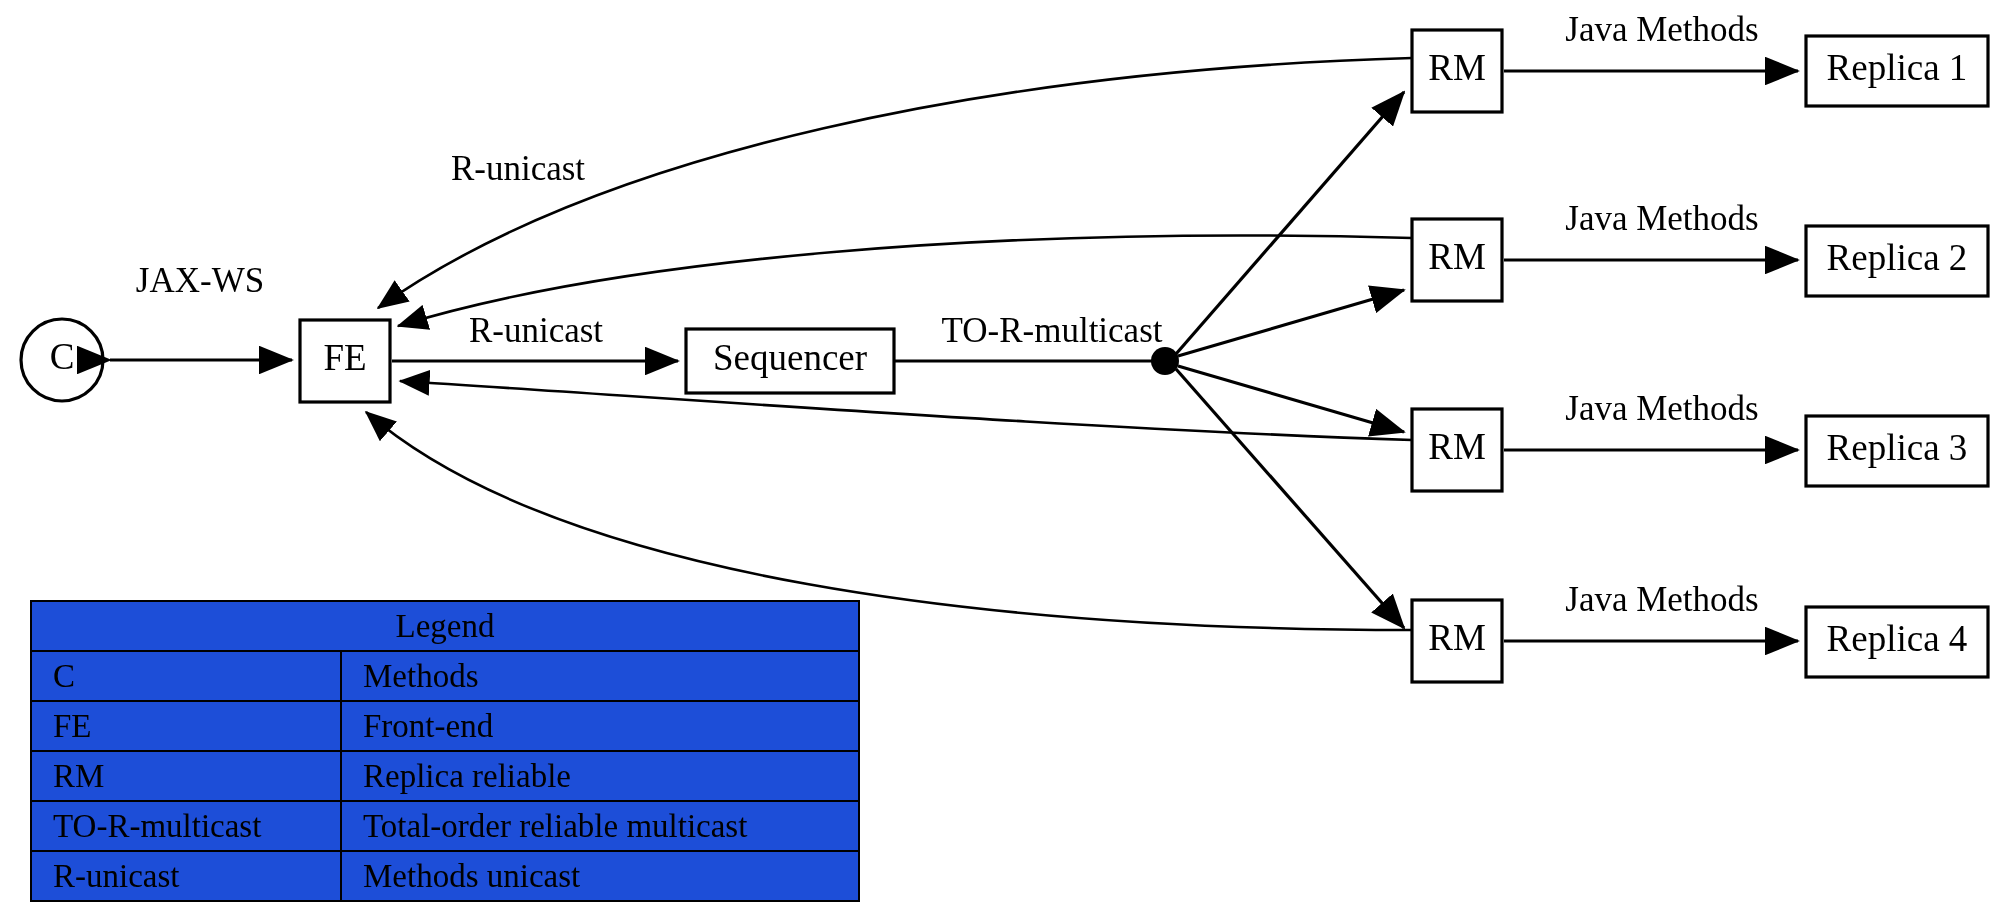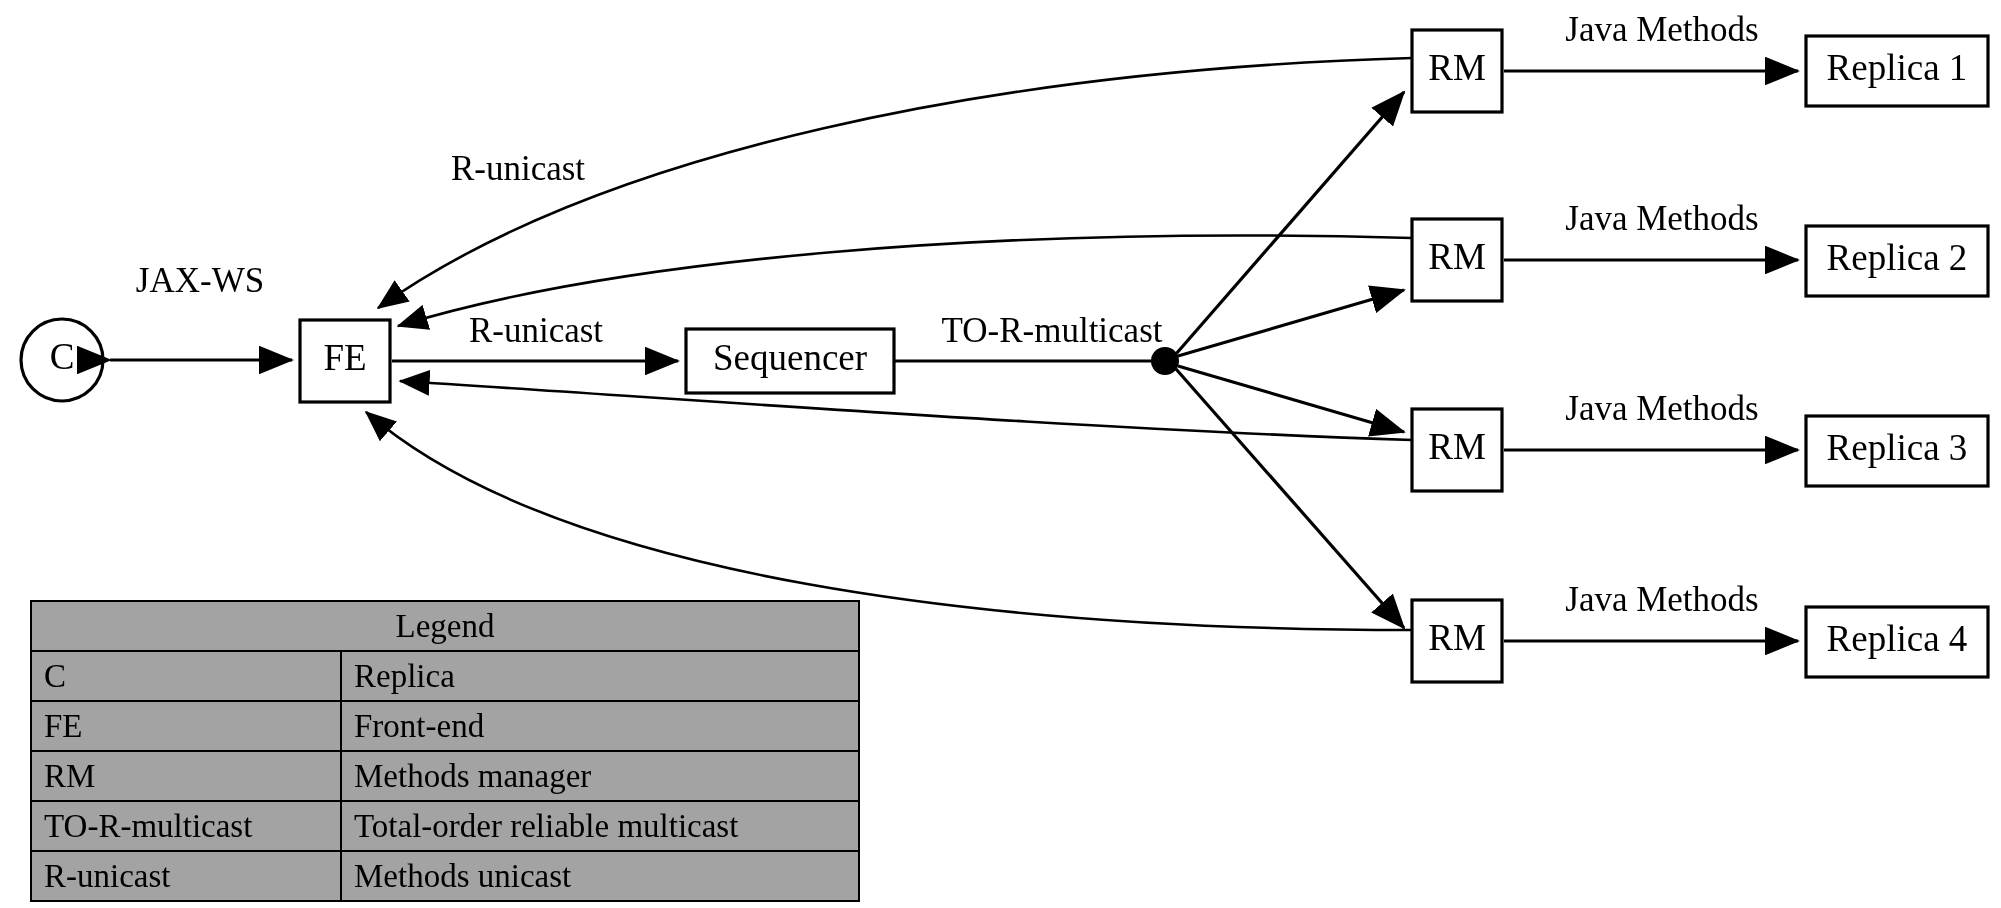--- a/index.html
+++ b/index.html
@@ -62,24 +62,24 @@
     width: 828px;
     border-collapse: collapse;
     background: #f0f0f0;
     font-family: "Liberation Serif", "DejaVu Serif", serif;
     font-size: 33px;
     color: #000000;
     table-layout: fixed;
   }
   #legend-table td {
     border: 2.2px solid #000000;
-    padding: 2px 12px;
+    padding: 2px 21px;
     height: 44px;
     vertical-align: middle;
-    background: #a3a3a3;
+    background: #1d4ed8;
     white-space: nowrap;
     overflow: hidden;
   }
   #legend-table td.legend-title {
     text-align: center;
   }
   #legend-table col.c-abbr { width: 310px; }
   #legend-table col.c-desc { width: 518px; }
 </style>
 </head>
@@ -174,29 +174,29 @@
     <colgroup>
       <col class="c-abbr">
       <col class="c-desc">
     </colgroup>
     <tbody>
       <tr>
         <td class="legend-title" colspan="2">Legend</td>
       </tr>
       <tr>
         <td>C</td>
-        <td>Replica</td>
+        <td>Methods</td>
       </tr>
       <tr>
         <td>FE</td>
         <td>Front-end</td>
       </tr>
       <tr>
         <td>RM</td>
-        <td>Methods manager</td>
+        <td>Replica reliable</td>
       </tr>
       <tr>
         <td>TO-R-multicast</td>
         <td>Total-order reliable multicast</td>
       </tr>
       <tr>
         <td>R-unicast</td>
         <td>Methods unicast</td>
       </tr>
     </tbody>

